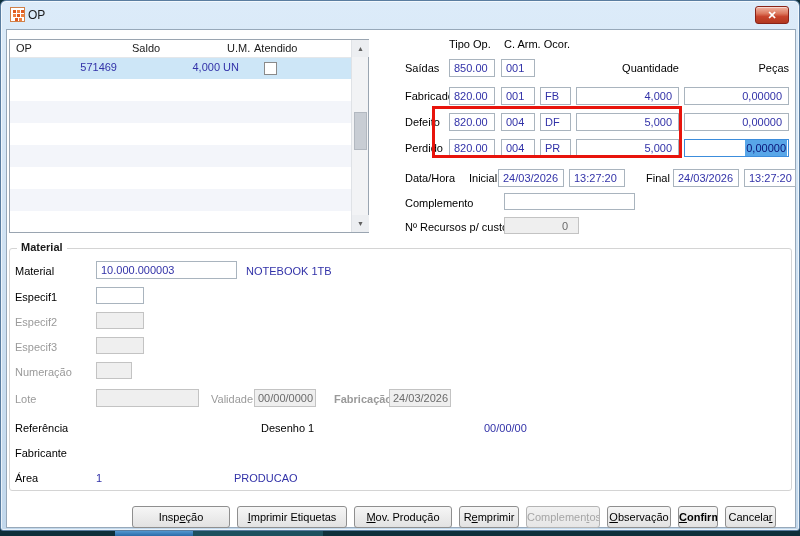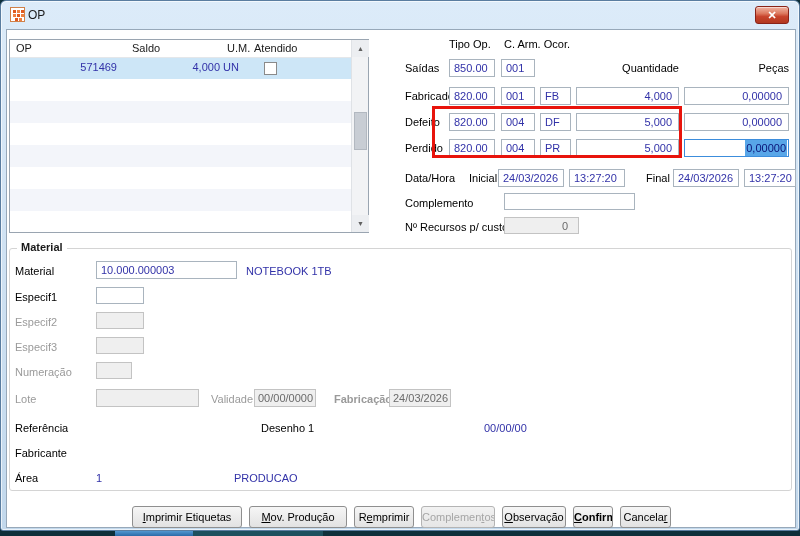--- a/index.html
+++ b/index.html
@@ -198,20 +198,21 @@
   <span class="lbl" style="left:260px;top:421px;">Desenho 1</span>
   <span class="lbl navy" style="left:483px;top:421px;">00/00/00</span>
 
   <span class="lbl" style="left:14px;top:446px;">Fabricante</span>
 
   <span class="lbl" style="left:14px;top:471px;">Área</span>
   <span class="lbl navy" style="left:95px;top:471px;">1</span>
   <span class="lbl navy" style="left:233px;top:471px;">PRODUCAO</span>
 
   <div class="btnbar">
+    <div class="btn" style="width:98px;"><span>Insp</span><span class="k">e</span><span>ção</span></div>
     <div class="btn" style="width:110px;"><span></span><span class="k">I</span><span>mprimir Etiquetas</span></div>
     <div class="btn" style="width:98px;"><span></span><span class="k">M</span><span>ov. Produção</span></div>
     <div class="btn" style="width:60px;"><span>R</span><span class="k">e</span><span>mprimir</span></div>
     <div class="btn disabled" style="width:74px;"><span>Complemen</span><span class="k">t</span><span>os</span></div>
     <div class="btn" style="width:64px;"><span></span><span class="k">O</span><span>bservação</span></div>
     <div class="btn" style="width:40px;font-weight:bold;"><span></span><span class="k">C</span><span>onfirmar</span></div>
     <div class="btn" style="width:51px;"><span>Cancela</span><span class="k">r</span><span></span></div>
   </div>
 </div>
 

